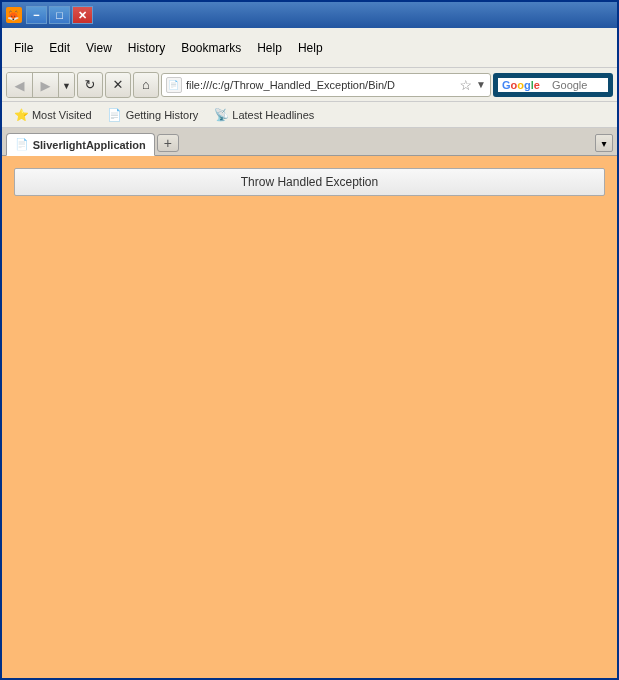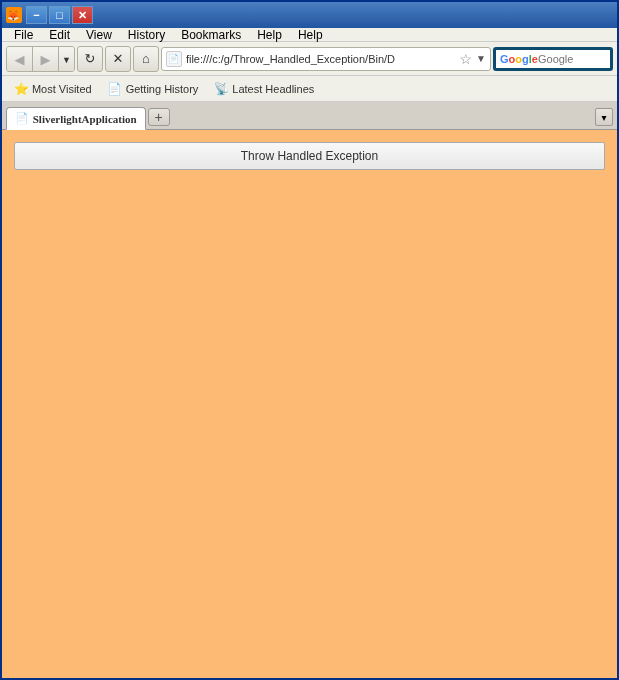--- a/index.html
+++ b/index.html
@@ -75,21 +75,21 @@
       font-family: Arial;
     }
 
     .win-btn.close {
       background: linear-gradient(to bottom, #d9534f 0%, #c9302c 100%);
     }
 
     
     .menu-bar {
       background: #f0efe8;
-      height: 14px;
+      height: 40px;
       display: flex;
       align-items: center;
       padding: 0 4px;
       border-bottom: 1px solid #ccc;
       flex-shrink: 0;
     }
 
     .menu-item {
       padding: 2px 8px;
       font-size: 12px;
@@ -187,26 +187,27 @@
     }
 
     .address-dropdown {
       font-size: 10px;
       color: #555;
     }
 
     .search-box {
       display: flex;
       align-items: center;
-      border: 3px solid #0c4a6e;
+      border: 5px solid #0c4a6e;
       background: white;
       border-radius: 3px;
       height: 24px;
       width: 120px;
       padding: 0 4px;
+      gap: 12px;
     }
 
     .search-input {
       flex: 1;
       border: none;
       outline: none;
       font-size: 11px;
       color: #666;
       background: transparent;
     }
@@ -274,21 +275,20 @@
     }
 
     .tab-icon {
       font-size: 11px;
       color: #888;
     }
 
     .tab-label {
       font-size: 11px;
       font-weight: bold;
-      font-family: Liberation Serif, serif;
     }
 
     .tab-add {
       width: 22px;
       height: 18px;
       background: linear-gradient(to bottom, #e8e5dc 0%, #d4d0c8 100%);
       border: 1px solid #999;
       border-radius: 3px;
       display: flex;
       align-items: center;

